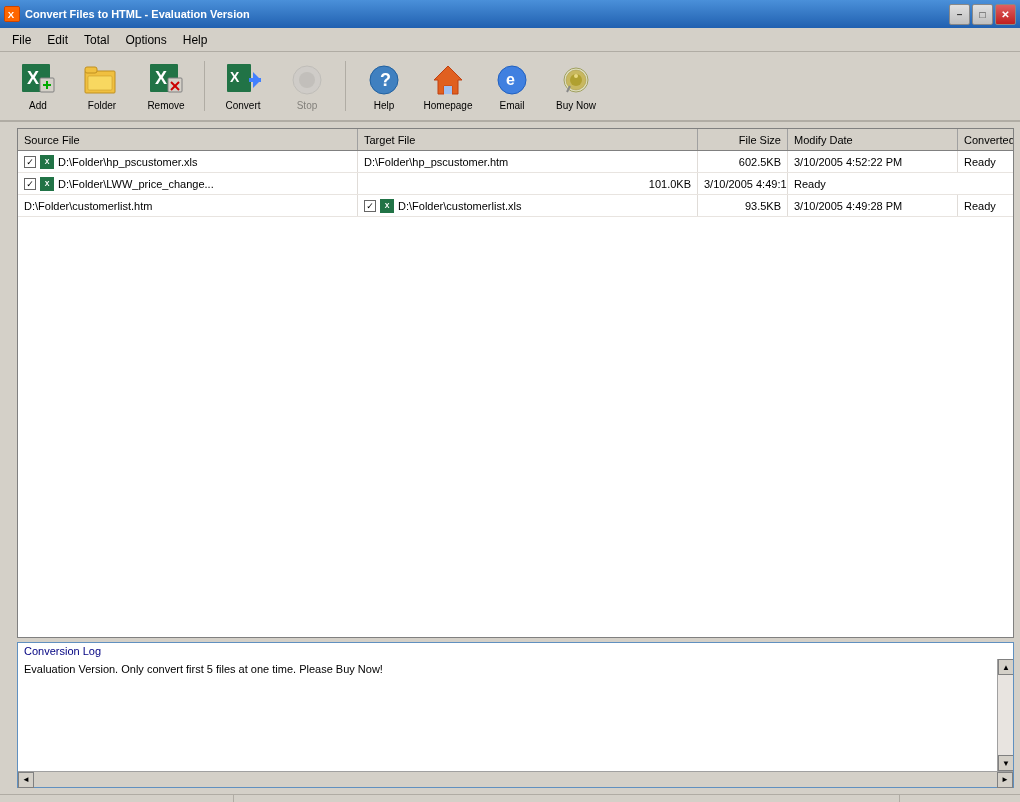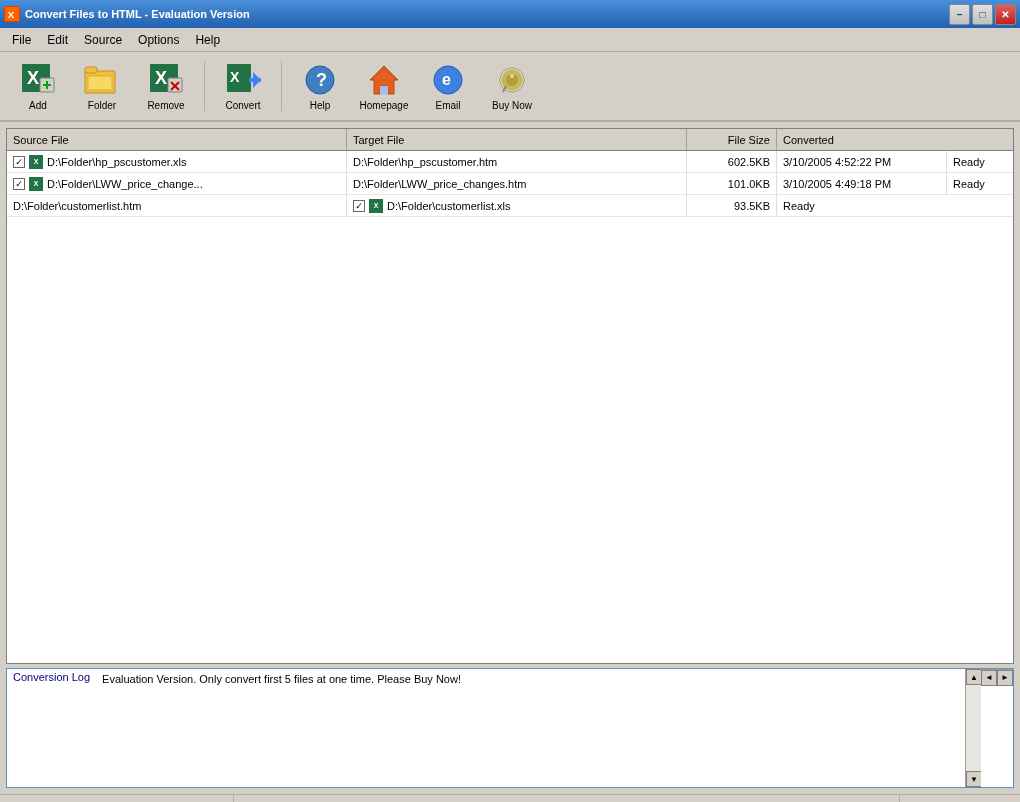--- a/index.html
+++ b/index.html
@@ -63,20 +63,21 @@
     .toolbar-btn.disabled { opacity: 0.4; cursor: default; }
     .toolbar-btn .btn-icon { width: 36px; height: 36px; display: flex; align-items: center; justify-content: center; }
     .toolbar-btn .btn-label { font-size: 10px; color: #000; }
 
     .main-container {
       display: flex;
       flex-direction: column;
       height: calc(100vh - 130px);
       padding: 6px;
       gap: 4px;
+      margin-left: 11px;
     }
 
     
     .file-list-container {
       flex: 1;
       border: 1px solid #808080;
       background: white;
       overflow: hidden;
       display: flex;
       flex-direction: column;
@@ -125,23 +126,23 @@
     .file-cell:last-child { border-right: none; }
     .file-cell-source { display: flex; align-items: center; gap: 4px; }
     .checkbox { width: 12px; height: 12px; border: 1px solid #666; background: white; display: flex; align-items: center; justify-content: center; flex-shrink: 0; }
     .checkbox.checked::after { content: '✓'; font-size: 9px; color: #000; }
     .file-icon-small { width: 14px; height: 14px; background: #217346; display: flex; align-items: center; justify-content: center; color: white; font-size: 7px; font-weight: bold; flex-shrink: 0; }
 
     
     .log-container {
       border: 1px solid #6090c0;
       background: white;
-      height: 120px;
-      display: flex;
-      flex-direction: row;
+      height: 146px;
+      display: flex;
+      flex-direction: column;
     }
     .log-title {
       font-size: 11px;
       color: #000080;
       padding: 2px 6px;
       background: white;
     }
 
     
     .status-bar {
@@ -252,21 +253,21 @@
   <div class="title-buttons">
     <div class="title-btn">–</div>
     <div class="title-btn">□</div>
     <div class="title-btn close">✕</div>
   </div>
 </div>
 
 <div class="menu-bar">
   <span class="menu-item">File</span>
   <span class="menu-item">Edit</span>
-  <span class="menu-item">Source</span>
+  <span class="menu-item">Total</span>
   <span class="menu-item">Options</span>
   <span class="menu-item">Help</span>
 </div>
 
 <div class="toolbar">
 
   <div class="toolbar-btn">
     <div class="btn-icon">
       <svg width="36" height="36" viewBox="0 0 36 36">
         <rect x="2" y="2" width="28" height="28" fill="#217346" rx="1"></rect>
@@ -310,20 +311,29 @@
       <svg width="36" height="36" viewBox="0 0 36 36">
         <rect x="2" y="2" width="24" height="28" fill="#217346" rx="1"></rect>
         <text x="5" y="20" font-size="14" font-weight="bold" fill="white">X</text>
         <polygon points="28,10 36,18 28,26" fill="#4080ff"></polygon>
         <rect x="24" y="16" width="12" height="4" fill="#4080ff"></rect>
       </svg>
     </div>
     <span class="btn-label">Convert</span>
   </div>
 
+  <div class="toolbar-btn disabled">
+    <div class="btn-icon">
+      <svg width="36" height="36" viewBox="0 0 36 36">
+        <circle cx="18" cy="18" r="14" fill="#c8c8c8" stroke="#a0a0a0" stroke-width="1"></circle>
+        <circle cx="18" cy="18" r="8" fill="#a8a8a8"></circle>
+      </svg>
+    </div>
+    <span class="btn-label">Stop</span>
+  </div>
 
   <div class="toolbar-separator"></div>
 
   <div class="toolbar-btn">
     <div class="btn-icon">
       <svg width="36" height="36" viewBox="0 0 36 36">
         <circle cx="18" cy="18" r="14" fill="#4080c0" stroke="#2060a0" stroke-width="1"></circle>
         <text x="14" y="24" font-size="18" font-weight="bold" fill="white">?</text>
       </svg>
     </div>
@@ -364,20 +374,21 @@
   </div>
 </div>
 
 <div class="main-container">
 
   <div class="file-list-container">
     <div class="file-list-header">
       <div class="col-header">Source File</div>
       <div class="col-header">Target File</div>
       <div class="col-header" style="justify-content:flex-end;">File Size</div>
+      <div class="col-header">Modify Date</div>
       <div class="col-header">Converted</div>
     </div>
     <div class="file-list-body">
 
       <div class="file-row">
         <div class="file-cell">
           <div class="file-cell-source">
             <div class="checkbox checked"></div>
             <div class="file-icon-small">X</div>
             <span>D:\Folder\hp_pscustomer.xls</span>
@@ -390,36 +401,36 @@
       </div>
 
       <div class="file-row">
         <div class="file-cell">
           <div class="file-cell-source">
             <div class="checkbox checked"></div>
             <div class="file-icon-small">X</div>
             <span>D:\Folder\LWW_price_change...</span>
           </div>
         </div>
-        <div class="file-cell">D:\Folder\LWW_price_changes.htm</div>
         <div class="file-cell" style="justify-content:flex-end;">101.0KB</div>
         <div class="file-cell">3/10/2005 4:49:18 PM</div>
         <div class="file-cell">Ready</div>
       </div>
 
       <div class="file-row">
         <div class="file-cell">D:\Folder\customerlist.htm</div>
         <div class="file-cell">
           <div class="file-cell-source">
             <div class="checkbox checked"></div>
             <div class="file-icon-small">X</div>
             <span>D:\Folder\customerlist.xls</span>
           </div>
         </div>
         <div class="file-cell" style="justify-content:flex-end;">93.5KB</div>
+        <div class="file-cell">3/10/2005 4:49:28 PM</div>
         <div class="file-cell">Ready</div>
       </div>
 
     </div>
   </div>
 
   <div class="log-container">
     <div class="log-title">Conversion Log</div>
     <div class="log-scroll-area">
       <div class="log-text-area">Evaluation Version. Only convert first 5 files at one time. Please Buy Now!</div>

